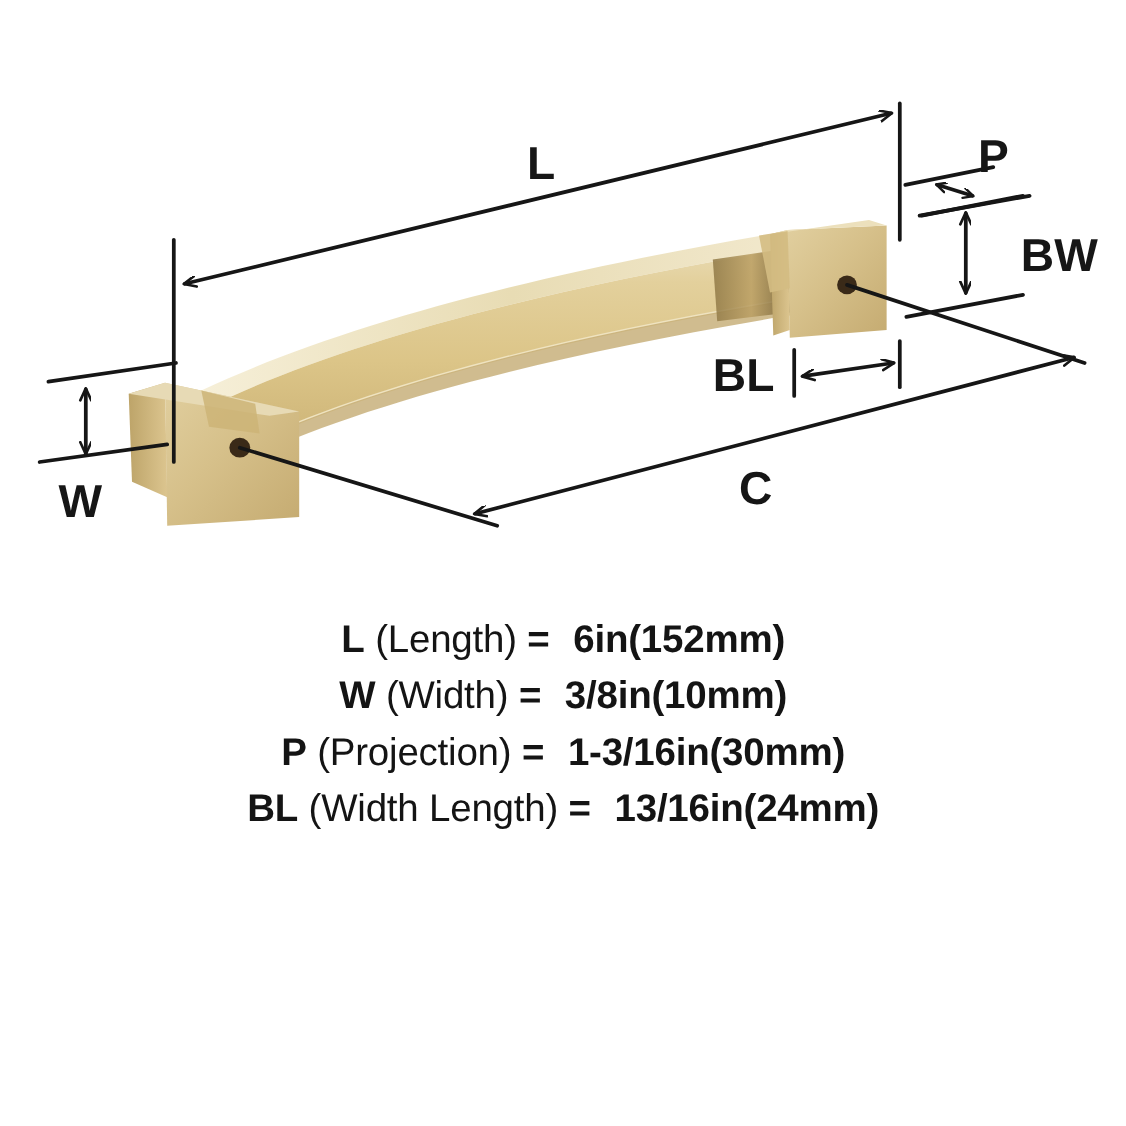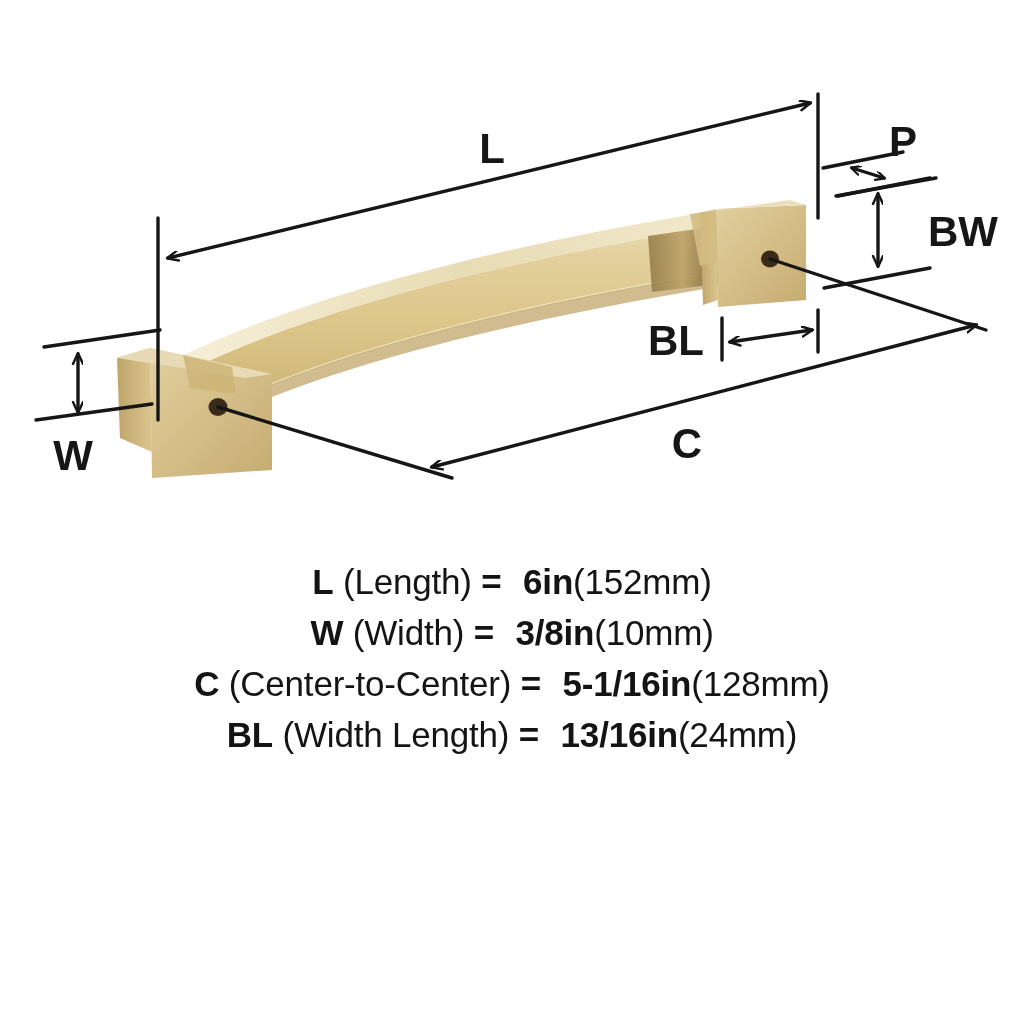--- a/index.html
+++ b/index.html
@@ -54,21 +54,21 @@
     text-align: center;
   }
   .spec-eq {
     font-weight: bold;
   }
   .spec-val {
     font-weight: bold;
     margin-left: 12px;
   }
   .spec-metric {
-    font-weight: normal;
+    font-weight: bold;
   }
 </style>
 </head>
 <body>
 
 <div id="stage">
 
   <svg id="diagram" viewBox="0 0 1024 540">
     <defs>
       <linearGradient id="barFace" x1="0" y1="0" x2="0" y2="1">
@@ -212,24 +212,24 @@
   <div id="spec-list">
 
     <div class="spec-row">
       <span class="spec-code">L</span><span>&nbsp;</span><span class="spec-desc">(Length)</span><span>&nbsp;</span><span class="spec-eq">=</span><span>&nbsp;</span><span class="spec-val">6in</span><span class="spec-metric">(152mm)</span>
     </div>
 
     <div class="spec-row">
       <span class="spec-code">W</span><span>&nbsp;</span><span class="spec-desc">(Width)</span><span>&nbsp;</span><span class="spec-eq">=</span><span>&nbsp;</span><span class="spec-val">3/8in</span><span class="spec-metric">(10mm)</span>
     </div>
 
-
-    <div class="spec-row">
-      <span class="spec-code">C</span><span>&nbsp;</span><span class="spec-desc">(Center-to-Center)</span><span>&nbsp;</span><span class="spec-eq">=</span><span>&nbsp;</span><span class="spec-val">5-1/16in</span><span class="spec-metric">(128mm)</span>
-    </div>
+    <div class="spec-row">
+      <span class="spec-code">P</span><span>&nbsp;</span><span class="spec-desc">(Projection)</span><span>&nbsp;</span><span class="spec-eq">=</span><span>&nbsp;</span><span class="spec-val">1-3/16in</span><span class="spec-metric">(30mm)</span>
+    </div>
+
 
     <div class="spec-row">
       <span class="spec-code">BL</span><span>&nbsp;</span><span class="spec-desc">(Width Length)</span><span>&nbsp;</span><span class="spec-eq">=</span><span>&nbsp;</span><span class="spec-val">13/16in</span><span class="spec-metric">(24mm)</span>
     </div>
 
 
   </div>
 </div>
 
 </body></html>

